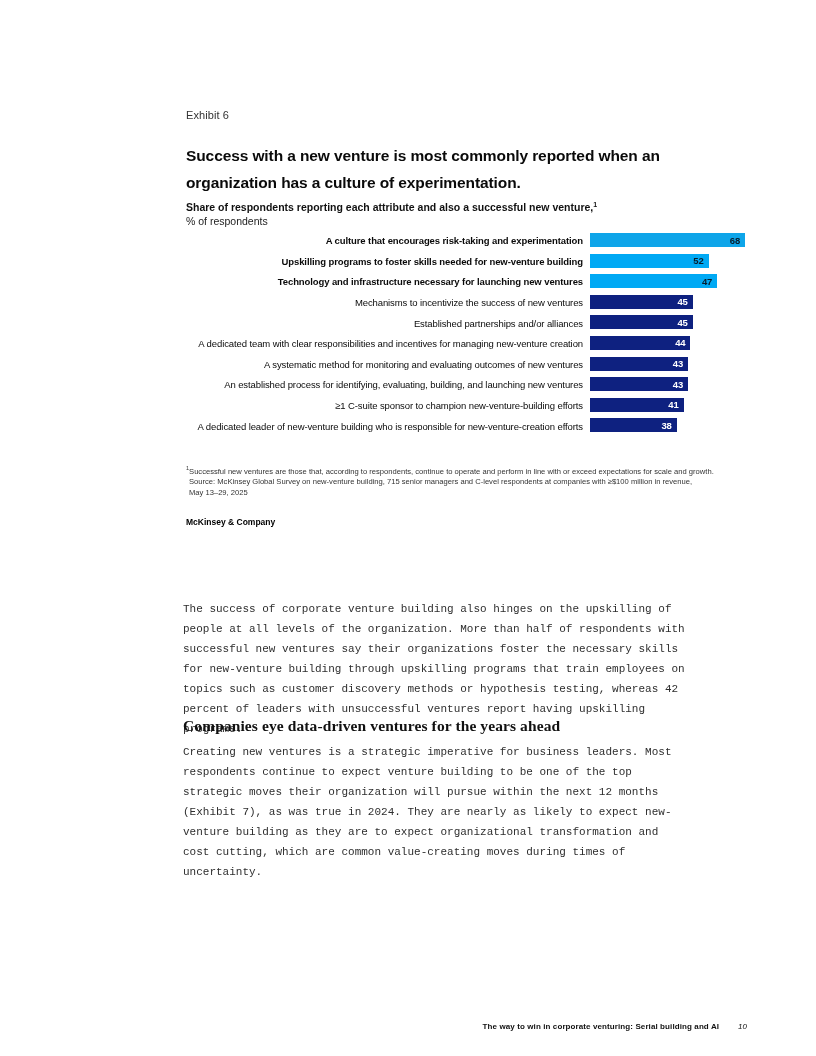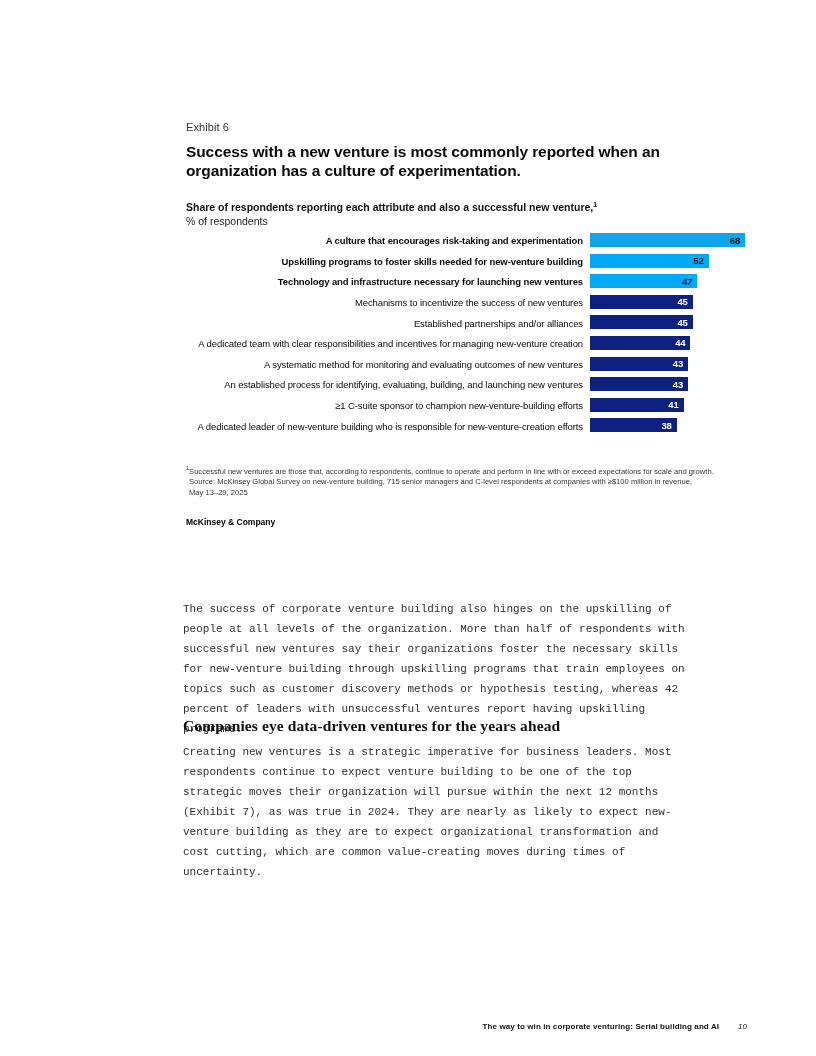--- a/index.html
+++ b/index.html
@@ -4,26 +4,26 @@
 <style>
   html,body { margin:0; padding:0; }
   body {
     width:816px; height:1056px; background:#ffffff;
     font-family:"Liberation Sans", sans-serif;
     -webkit-font-smoothing:antialiased;
   }
   .page { position:relative; width:816px; height:1056px; background:#fff; overflow:hidden; }
 
   .exhibit-label {
-    position:absolute; left:186px; top:121px;
+    position:absolute; left:186px; top:109px;
     font-size:11px; color:#333; letter-spacing:0.1px;
   }
   .exhibit-title {
     position:absolute; left:186px; top:142px; width:505px;
-    font-size:15.5px; font-weight:700; color:#0a0a0a; line-height:19px;
+    font-size:15.5px; font-weight:700; color:#0a0a0a; line-height:27px;
     letter-spacing:-0.1px;
   }
   .chart-subtitle {
     position:absolute; left:186px; top:201px; width:560px;
     font-size:10.5px; color:#111; line-height:13.5px;
   }
   .chart-subtitle .bold-line { font-weight:700; }
   .chart-subtitle sup { font-size:7px; line-height:0; }
   .chart-subtitle .unit-line { font-weight:400; color:#222; }
 
@@ -100,21 +100,21 @@
           </div>
         </div>
         <div class="chart-row">
           <div class="chart-label hl">Upskilling programs to foster skills needed for new-venture building</div>
           <div class="chart-bar" style="width: 118.5px; background: rgb(0, 169, 244);">
             <span class="chart-value" style="color: rgb(5, 28, 44);">52</span>
           </div>
         </div>
         <div class="chart-row">
           <div class="chart-label hl">Technology and infrastructure necessary for launching new ventures</div>
-          <div class="chart-bar" style="width: 107.1px; background: rgb(0, 169, 244);">
+          <div class="chart-bar" style="width: 107.1px; background: rgb(0, 169, 244); padding-left: 20px;">
             <span class="chart-value" style="color: rgb(5, 28, 44);">47</span>
           </div>
         </div>
         <div class="chart-row">
           <div class="chart-label">Mechanisms to incentivize the success of new ventures</div>
           <div class="chart-bar" style="width: 102.6px; background: rgb(14, 33, 128);">
             <span class="chart-value" style="color: rgb(255, 255, 255);">45</span>
           </div>
         </div>
         <div class="chart-row">

